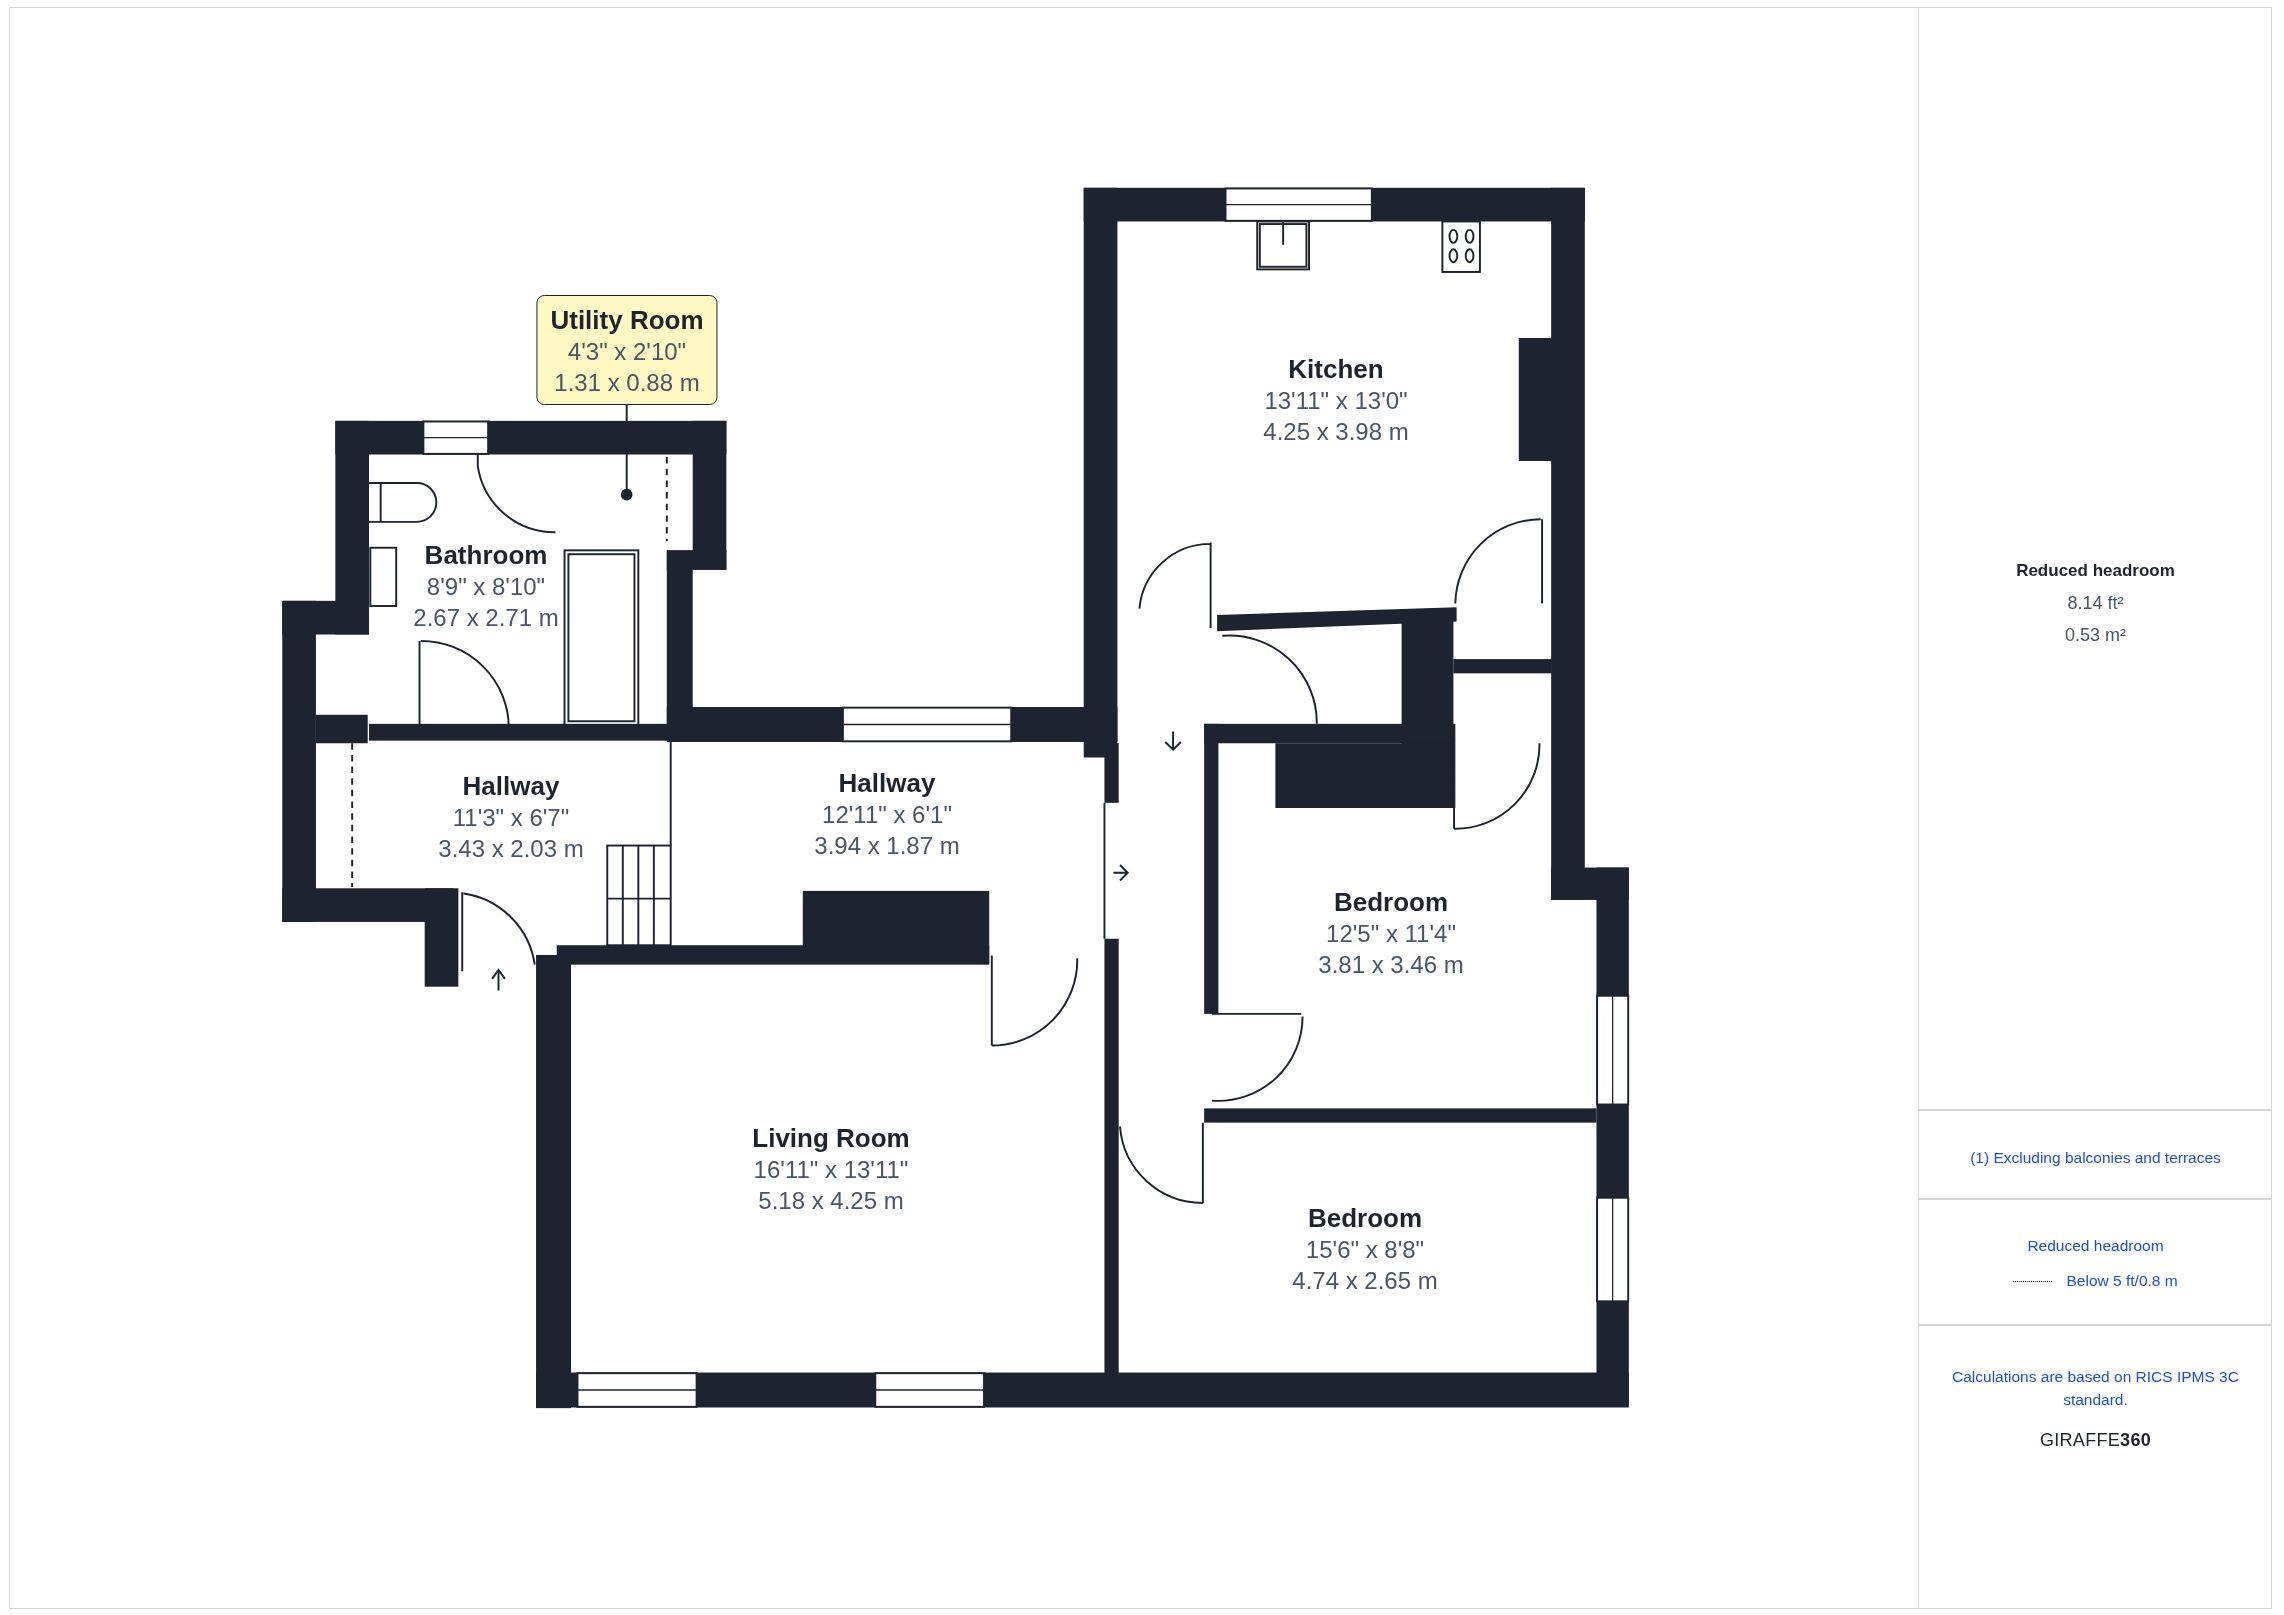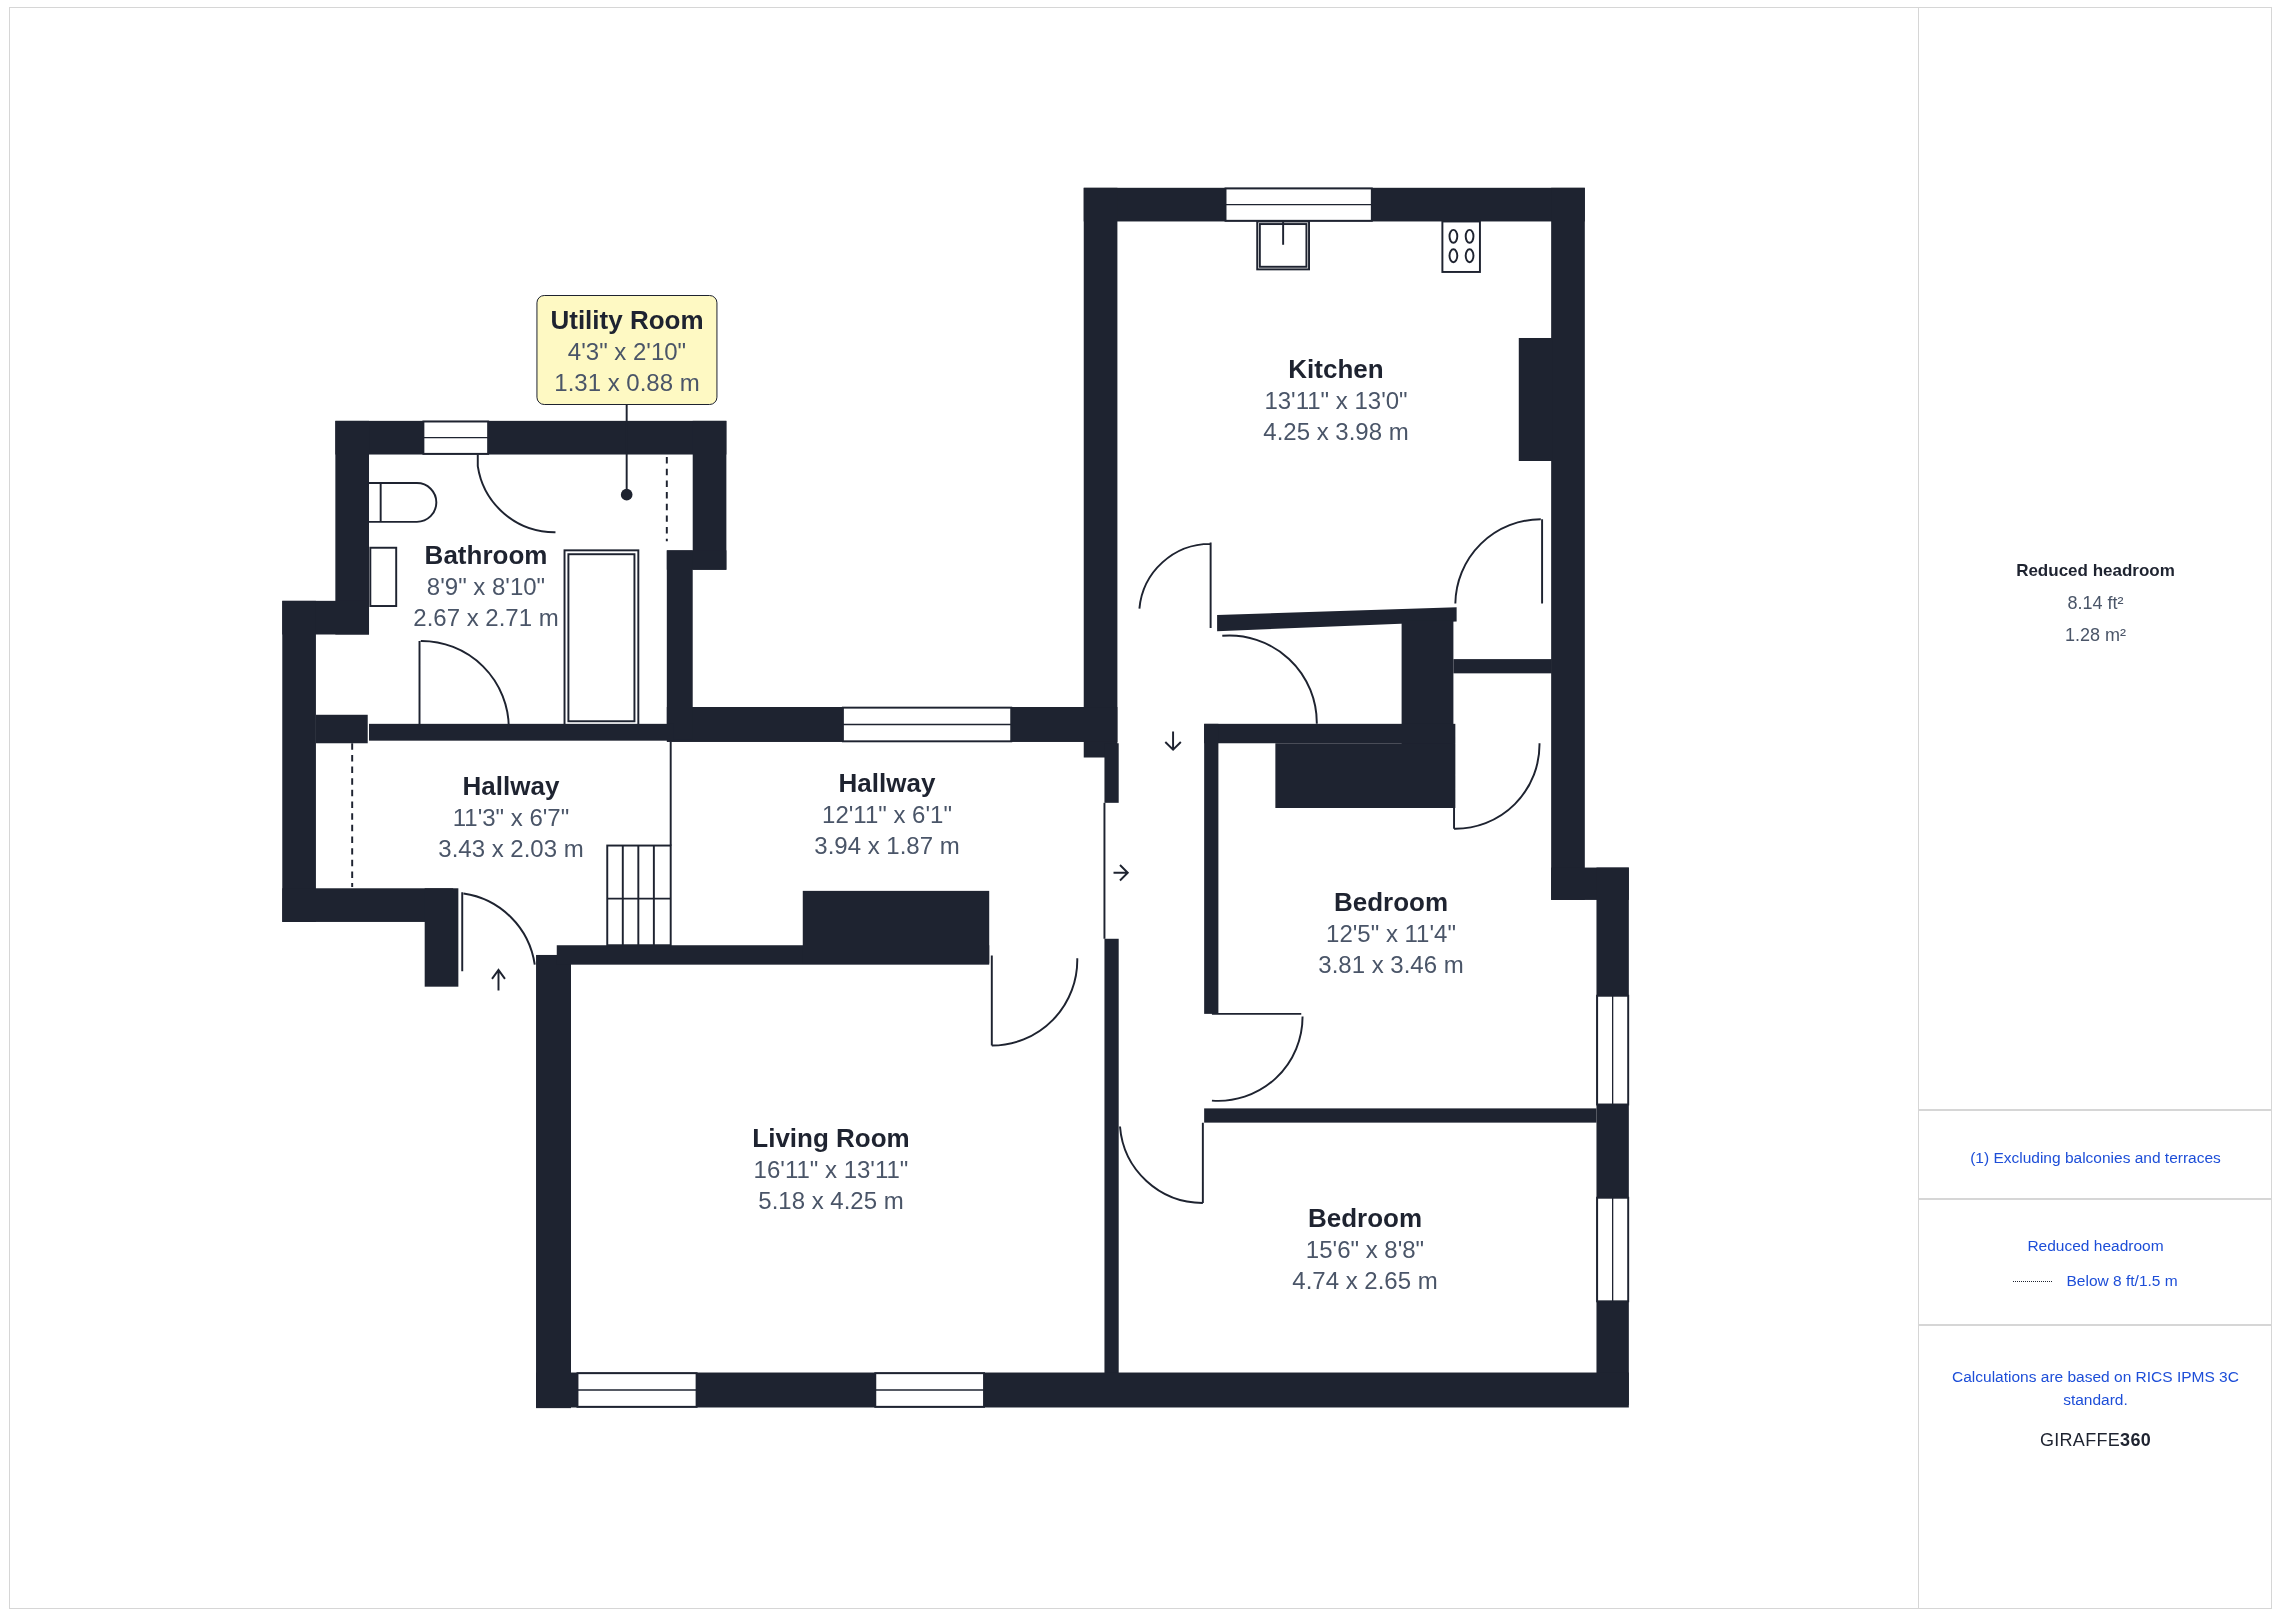--- a/index.html
+++ b/index.html
@@ -190,33 +190,33 @@
 <div class="room-label" style="left:1365px; top:1202px;">
   <div class="room-name">Bedroom</div>
   <div class="room-dim">15'6" x 8'8"</div>
   <div class="room-dim">4.74 x 2.65 m</div>
 </div>
 
 <div class="sidebar">
   <div class="sb-section" style="top:554px;">
     <div class="sb-sub">Reduced headroom</div>
     <div class="sb-val">8.14 ft²</div>
-    <div class="sb-val">1.28 m²</div>
+    <div class="sb-val">0.53 m²</div>
   </div>
 
   <div class="sb-divider" style="top:1102px;"></div>
   <div class="sb-section" style="top:1139px;">
     <div class="sb-note">(1) Excluding balconies and terraces</div>
   </div>
 
   <div class="sb-divider" style="top:1191px;"></div>
   <div class="sb-section" style="top:1227px;">
     <div class="sb-note">Reduced headroom</div>
     <div class="sb-note" style="margin-top:11.7px;">
-      <span class="legend-line"></span><span>Below 8 ft/1.5 m</span>
+      <span class="legend-line"></span><span>Below 5 ft/0.8 m</span>
     </div>
   </div>
 
   <div class="sb-divider" style="top:1317px;"></div>
   <div class="sb-section" style="top:1352px; padding:0 32px; box-sizing:border-box;">
     <div class="sb-note" style="margin-top:6px;">Calculations are based on RICS IPMS 3C standard.</div>
     <div class="brand" style="margin-top:19.4px;text-align:center;">
       <span>GIRAFFE</span><b>360</b>
     </div>
   </div>

